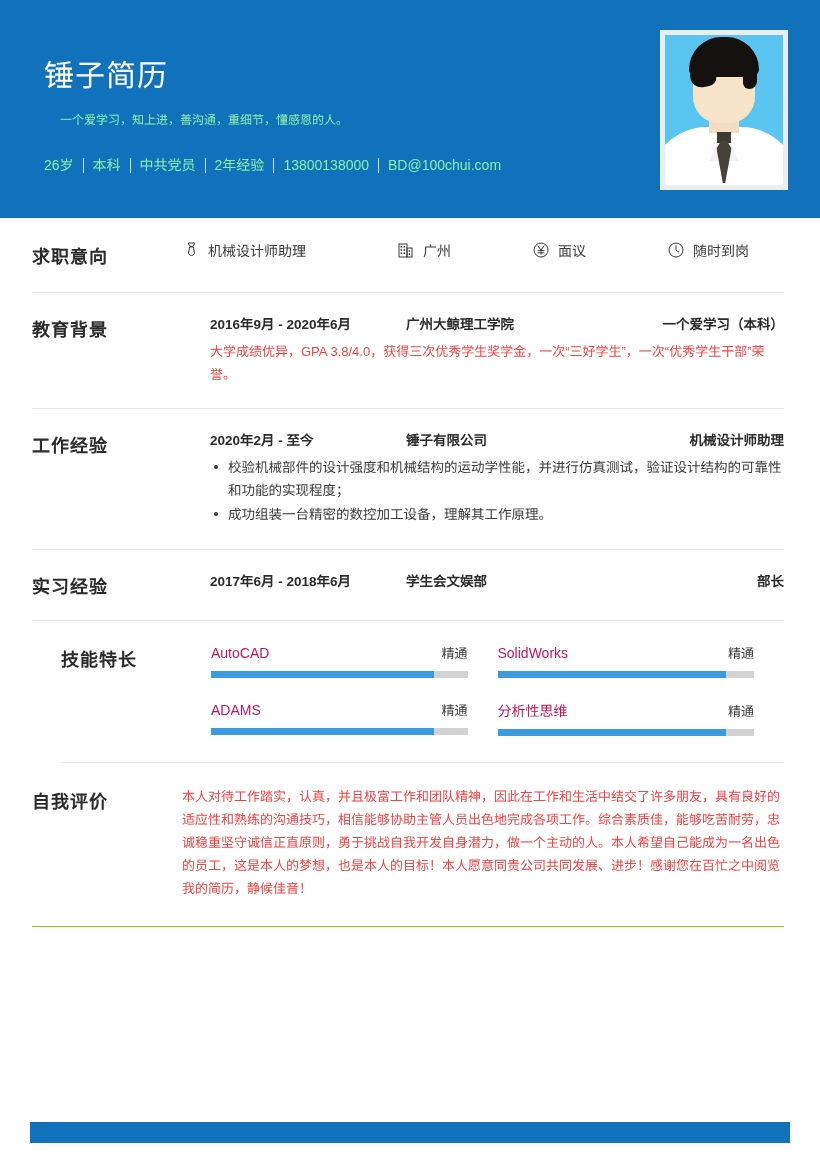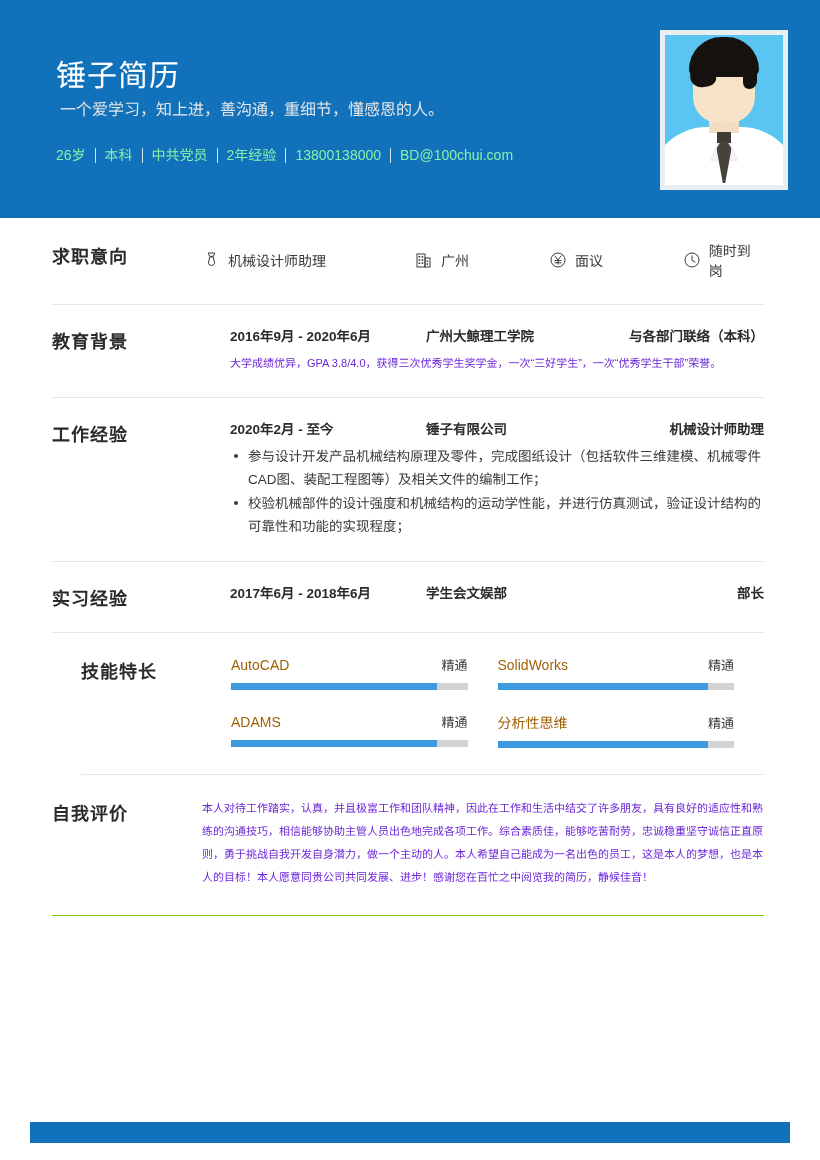--- a/index.html
+++ b/index.html
@@ -20,37 +20,37 @@
   
   .header {
     position: relative;
     width: 820px;
     height: 218px;
     background: #1271bb;
     box-sizing: border-box;
   }
   .header-inner {
     position: absolute;
-    left: 56px;
+    left: 44px;
     top: 58px;
     width: 560px;
   }
   .name {
     font-size: 30px;
     color: #ffffff;
     font-weight: 400;
     letter-spacing: 1px;
     line-height: 36px;
     margin: 0 0 6px 0;
   }
   .tagline {
-    font-size: 16px;
-    color: #e5e5e5;
+    font-size: 12px;
+    color: #86efac;
     line-height: 20px;
-    margin: 4px;
+    margin: 16px;
     font-weight: 400;
   }
   .meta {
     margin-top: 25px;
     font-size: 14px;
     color: #86efac;
     line-height: 20px;
     display: flex;
     align-items: center;
     flex-wrap: wrap;
@@ -182,21 +182,21 @@
     transform: translateX(-50%);
     bottom: 2px;
     width: 15px;
     height: 42px;
     background: #47433c;
     clip-path: polygon(30% 0, 70% 0, 100% 18%, 58% 100%, 42% 100%, 0 18%);
   }
 
   
   .content {
-    padding: 0 52px;
+    padding: 0 32px;
     box-sizing: border-box;
     width: 816px;
   }
   .section {
     display: flex;
     align-items: flex-start;
     border-bottom: 1px solid #e7e7e7;
     box-sizing: border-box;
   }
   .section:last-of-type { border-bottom: 1px solid #84cc16; }
@@ -247,23 +247,23 @@
     align-items: baseline;
     font-size: 13.5px;
     font-weight: bold;
     color: #2b2b2b;
     margin-bottom: 7px;
   }
   .eh-date { width: 196px; flex: 0 0 196px; }
   .eh-org  { flex: 1 1 auto; }
   .eh-role { flex: 0 0 auto; text-align: right; }
   .entry-desc {
-    font-size: 11px;
+    font-size: 13px;
     line-height: 23px;
-    color: #6d28d9;
+    color: #ef4444;
     margin: 0;
   }
   ul.bullets {
     margin: 0;
     padding: 0 0 0 18px;
     list-style: none;
   }
   ul.bullets li {
     position: relative;
     font-size: 13.5px;
@@ -294,21 +294,21 @@
     padding-right: 30px;
     margin-bottom: 22px;
   }
   .skill:nth-child(n+3) { margin-bottom: 0; }
   .skill-head {
     display: flex;
     justify-content: space-between;
     align-items: baseline;
     margin-bottom: 9px;
   }
-  .skill-name { font-size: 14px; color: #a16207; }
+  .skill-name { font-size: 14px; color: #be185d; }
   .skill-level { font-size: 13px; color: #3a3a3a; }
   .bar {
     height: 7px;
     background: #d3d3d3;
     width: 100%;
     position: relative;
   }
   .bar > span {
     display: block;
     height: 100%;
@@ -426,37 +426,37 @@
       </div>
     </div>
   </div>
 
   <div class="section sec-block">
     <div class="sec-title">教育背景</div>
     <div class="sec-body">
       <div class="entry-head">
         <span class="eh-date">2016年9月 - 2020年6月</span>
         <span class="eh-org">广州大鲸理工学院</span>
-        <span class="eh-role">与各部门联络（本科）</span>
+        <span class="eh-role">一个爱学习（本科）</span>
       </div>
       <p class="entry-desc">大学成绩优异，GPA 3.8/4.0，获得三次优秀学生奖学金，一次“三好学生”，一次“优秀学生干部”荣誉。</p>
     </div>
   </div>
 
   <div class="section sec-block">
     <div class="sec-title">工作经验</div>
     <div class="sec-body">
       <div class="entry-head">
         <span class="eh-date">2020年2月 - 至今</span>
         <span class="eh-org">锤子有限公司</span>
         <span class="eh-role">机械设计师助理</span>
       </div>
       <ul class="bullets">
-        <li>参与设计开发产品机械结构原理及零件，完成图纸设计（包括软件三维建模、机械零件CAD图、装配工程图等）及相关文件的编制工作；</li>
         <li>校验机械部件的设计强度和机械结构的运动学性能，并进行仿真测试，验证设计结构的可靠性和功能的实现程度；</li>
+        <li>成功组装一台精密的数控加工设备，理解其工作原理。</li>
       </ul>
     </div>
   </div>
 
   <div class="section sec-block">
     <div class="sec-title">实习经验</div>
     <div class="sec-body">
       <div class="entry-head">
         <span class="eh-date">2017年6月 - 2018年6月</span>
         <span class="eh-org">学生会文娱部</span>

